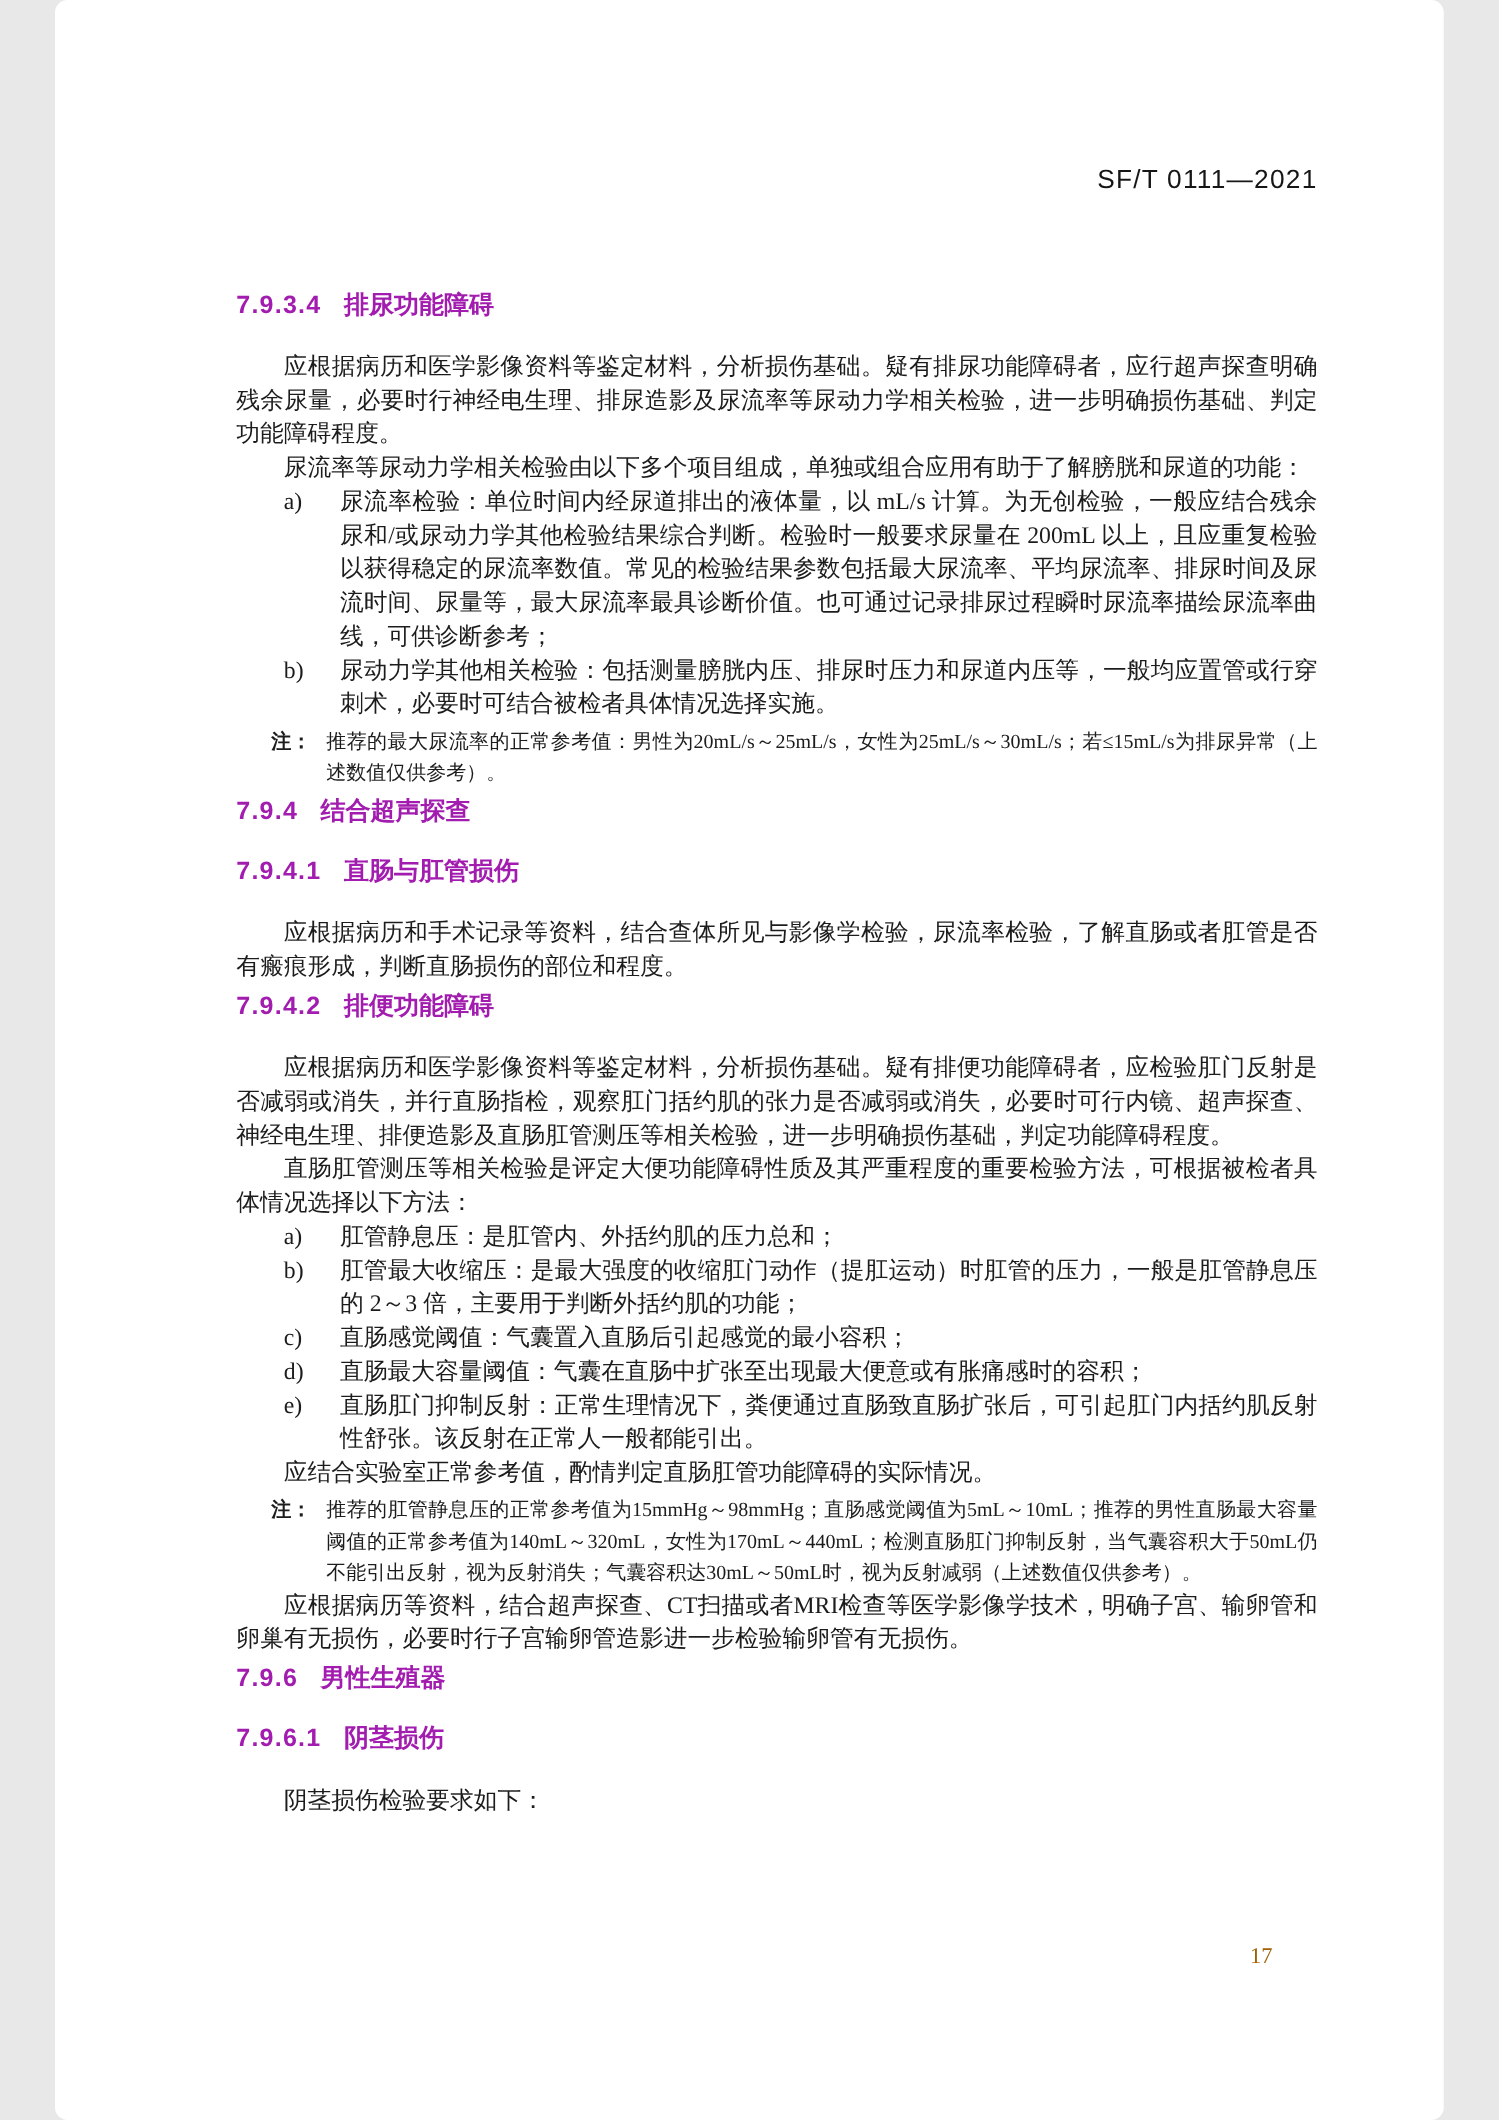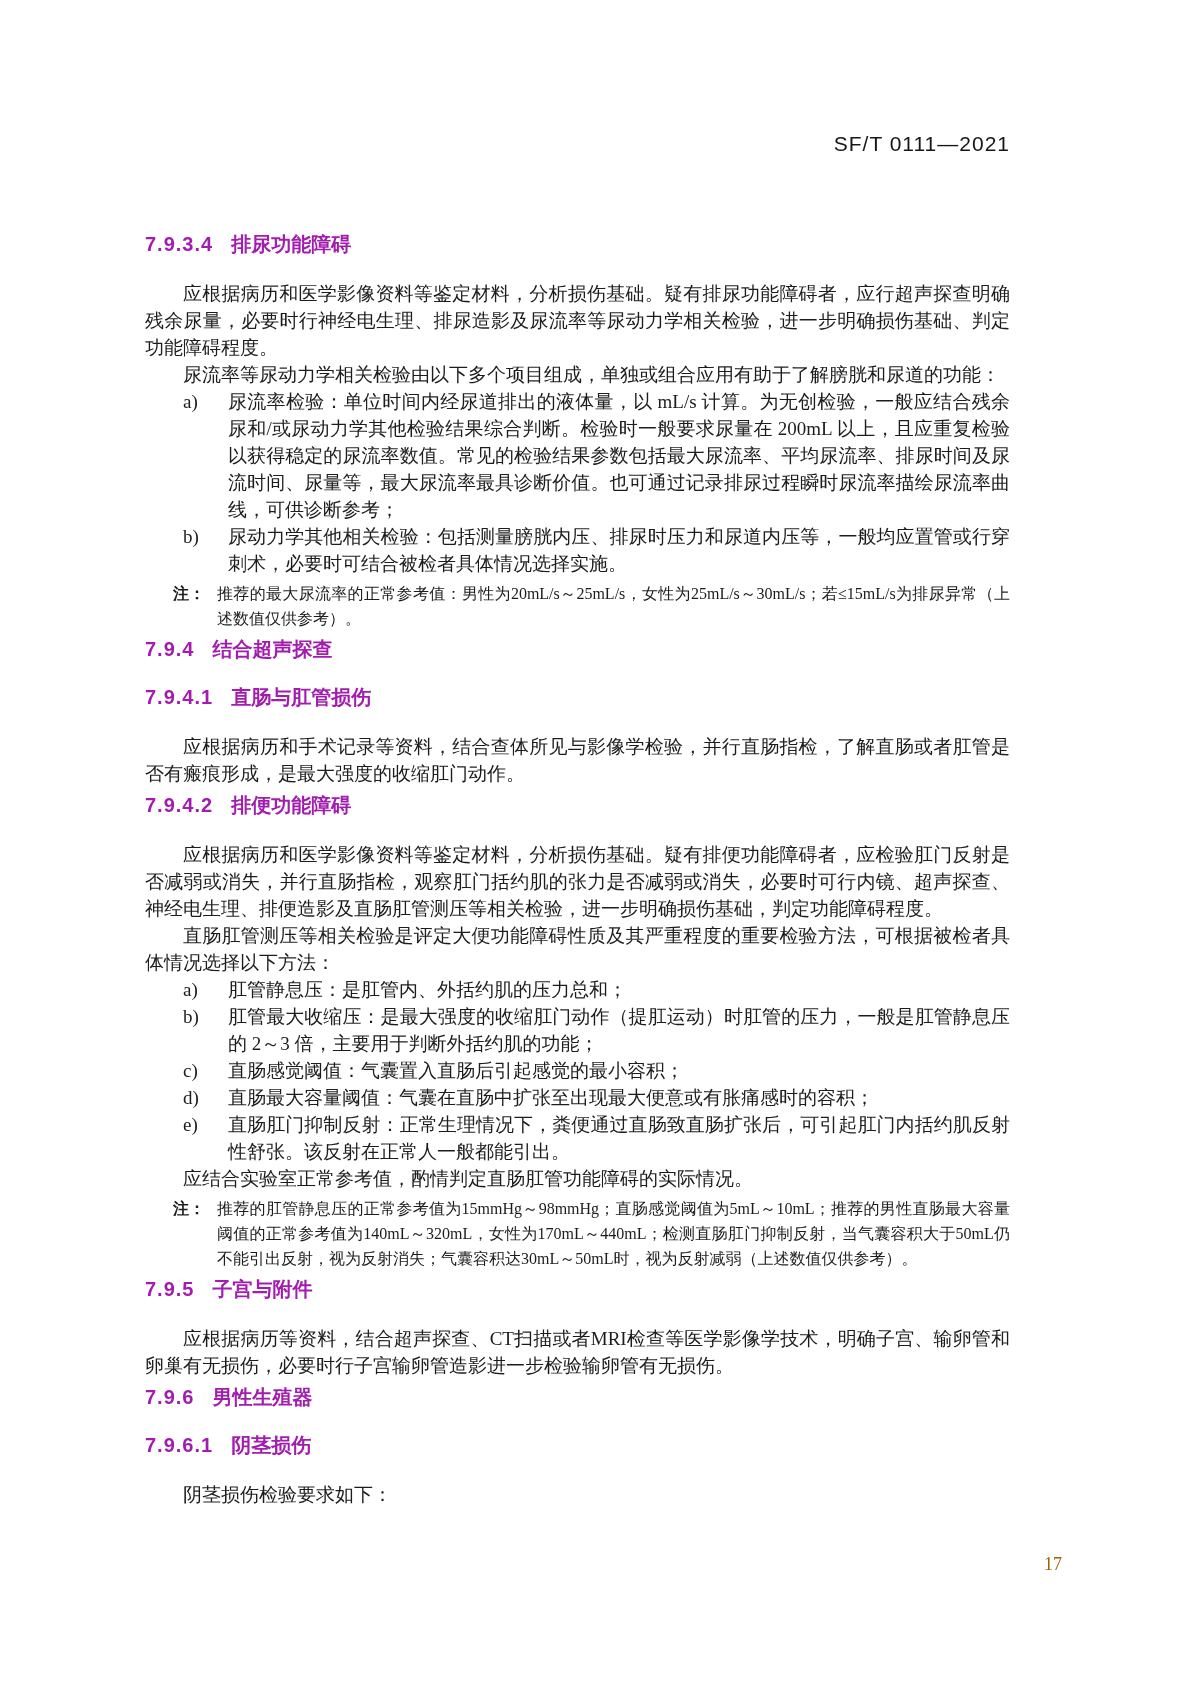--- a/index.html
+++ b/index.html
@@ -2,27 +2,28 @@
 <html lang="zh"><head>
 <meta charset="utf-8">
 <style>
   html, body {
     margin: 0;
     padding: 0;
     background: #e8e8e8;
   }
   .page {
     position: relative;
-    width: 1199px;
+    width: 1111px;
     height: 1696px;
     margin: 0 auto;
     background: #ffffff;
     color: #1c1c1c;
     overflow: hidden;
     font-family: "Liberation Serif", "DejaVu Serif", serif;
+    border-radius: 10px;
   }
   .content {
     position: absolute;
     left: 145px;
     top: 0;
     width: 865px;
   }
   .doc-header {
     margin-top: 132px;
     text-align: right;
@@ -124,21 +125,21 @@
     </div>
 
     <h3 class="sec">
       <span class="sec-num">7.9.4</span><span>结合超声探查</span>
     </h3>
 
     <h4 class="sec">
       <span class="sec-num">7.9.4.1</span><span>直肠与肛管损伤</span>
     </h4>
 
-    <p class="body">应根据病历和手术记录等资料，结合查体所见与影像学检验，并行直肠指检，了解直肠或者肛管是否有瘢痕形成，是最大强度的收缩肛门动作。</p>
+    <p class="body">应根据病历和手术记录等资料，结合查体所见与影像学检验，尿流率检验，了解直肠或者肛管是否有瘢痕形成，判断直肠损伤的部位和程度。</p>
 
     <h4 class="sec">
       <span class="sec-num">7.9.4.2</span><span>排便功能障碍</span>
     </h4>
 
     <p class="body">应根据病历和医学影像资料等鉴定材料，分析损伤基础。疑有排便功能障碍者，应检验肛门反射是否减弱或消失，并行直肠指检，观察肛门括约肌的张力是否减弱或消失，必要时可行内镜、超声探查、神经电生理、排便造影及直肠肛管测压等相关检验，进一步明确损伤基础，判定功能障碍程度。</p>
     <p class="body">直肠肛管测压等相关检验是评定大便功能障碍性质及其严重程度的重要检验方法，可根据被检者具体情况选择以下方法：</p>
 
     <div class="list">
       <div class="list-item">
@@ -163,23 +164,20 @@
       </div>
     </div>
 
     <p class="body">应结合实验室正常参考值，酌情判定直肠肛管功能障碍的实际情况。</p>
 
     <div class="note">
       <span class="note-label">注：</span>
       <div class="note-text">推荐的肛管静息压的正常参考值为15mmHg～98mmHg；直肠感觉阈值为5mL～10mL；推荐的男性直肠最大容量阈值的正常参考值为140mL～320mL，女性为170mL～440mL；检测直肠肛门抑制反射，当气囊容积大于50mL仍不能引出反射，视为反射消失；气囊容积达30mL～50mL时，视为反射减弱（上述数值仅供参考）。</div>
     </div>
 
-    <h3 class="sec">
-      <span class="sec-num">7.9.5</span><span>子宫与附件</span>
-    </h3>
 
     <p class="body">应根据病历等资料，结合超声探查、CT扫描或者MRI检查等医学影像学技术，明确子宫、输卵管和卵巢有无损伤，必要时行子宫输卵管造影进一步检验输卵管有无损伤。</p>
 
     <h3 class="sec">
       <span class="sec-num">7.9.6</span><span>男性生殖器</span>
     </h3>
 
     <h4 class="sec">
       <span class="sec-num">7.9.6.1</span><span>阴茎损伤</span>
     </h4>

